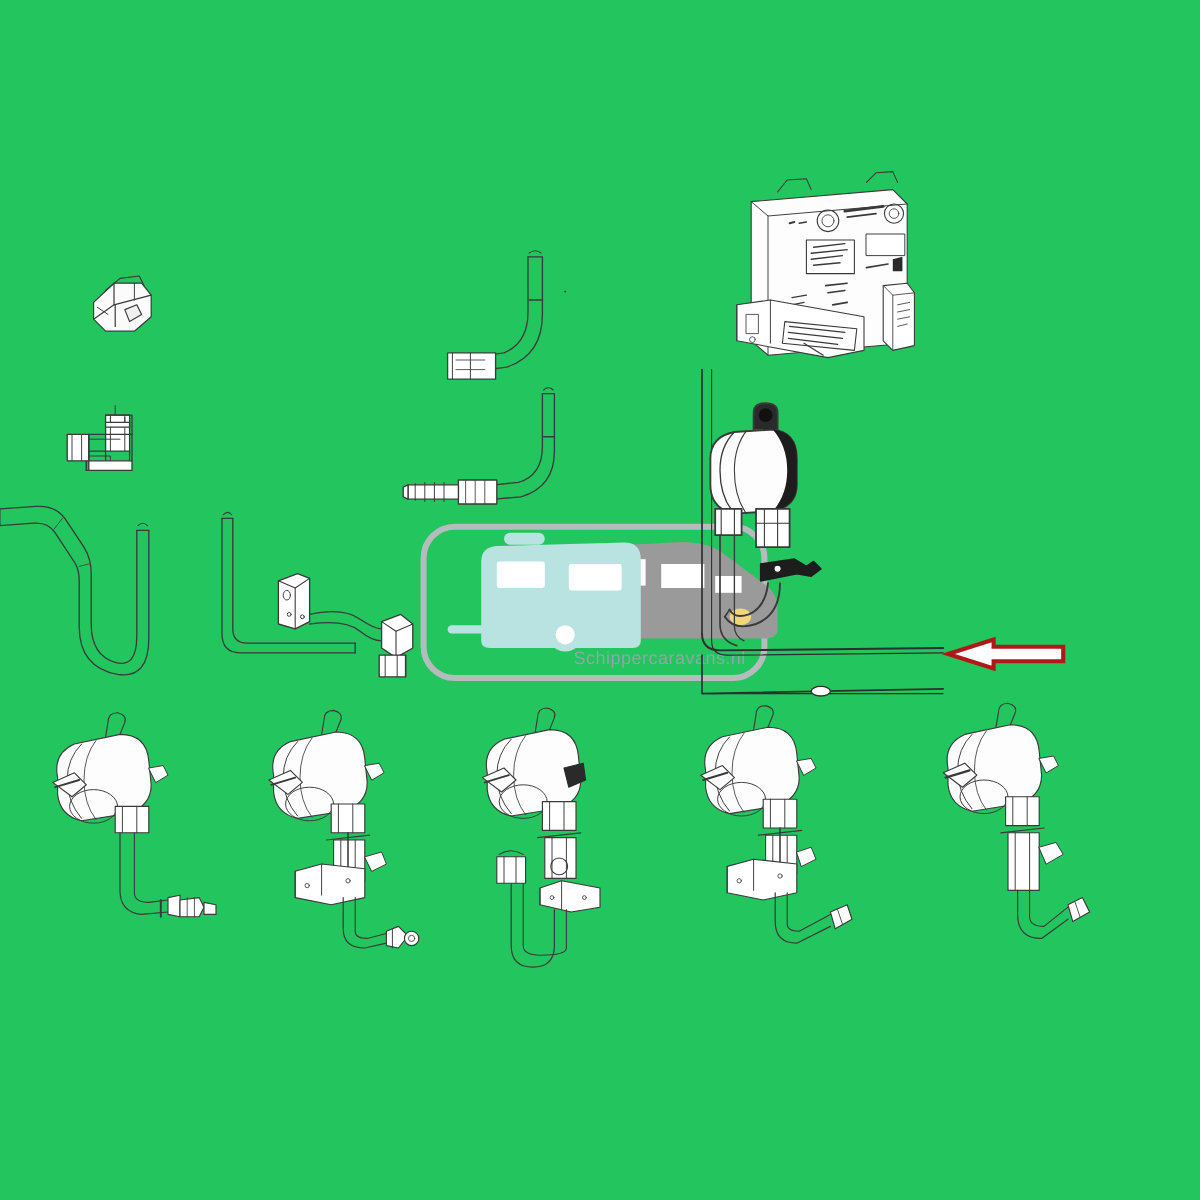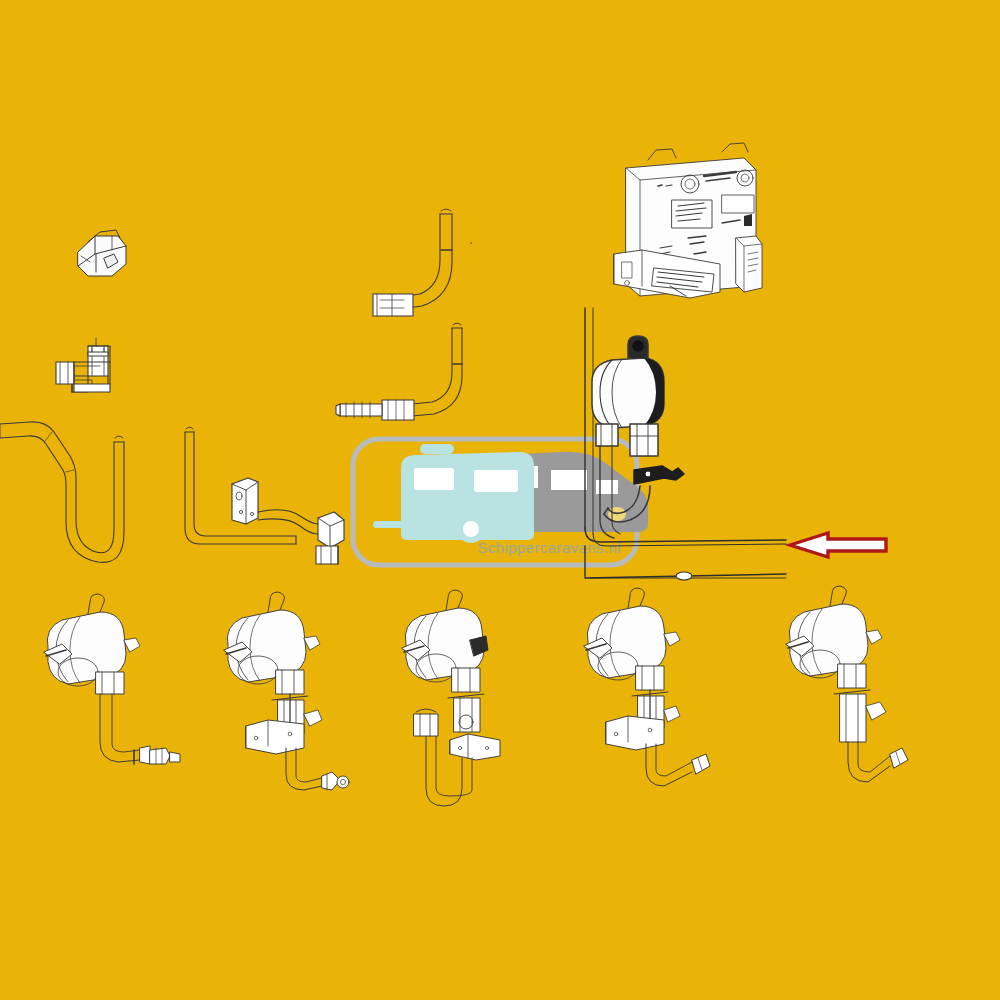--- a/index.html
+++ b/index.html
@@ -1,18 +1,18 @@
 <!DOCTYPE html>
 <html><head>
 <meta charset="utf-8">
 <style>
   html,body{margin:0;padding:0;background:#ffffff;}
   body{width:1000px;height:1000px;position:relative;overflow:hidden;
        font-family:"Liberation Sans",sans-serif;}
-  #stage{position:absolute;left:0;top:0;width:1000px;height:1000px;background:#eab308;}
+  #stage{position:absolute;left:0;top:0;width:1000px;height:1000px;background:#22c55e;}
   svg.layer{position:absolute;left:0;top:0;width:1000px;height:1000px;}
   .wm-text{font-family:"Liberation Sans",sans-serif;font-size:15px;
            fill:#8fa7a9;letter-spacing:.4px;}
 </style>
 </head>
 <body>
 
 <div id="stage">
 
   <svg class="layer" viewBox="0 0 1000 1000">

